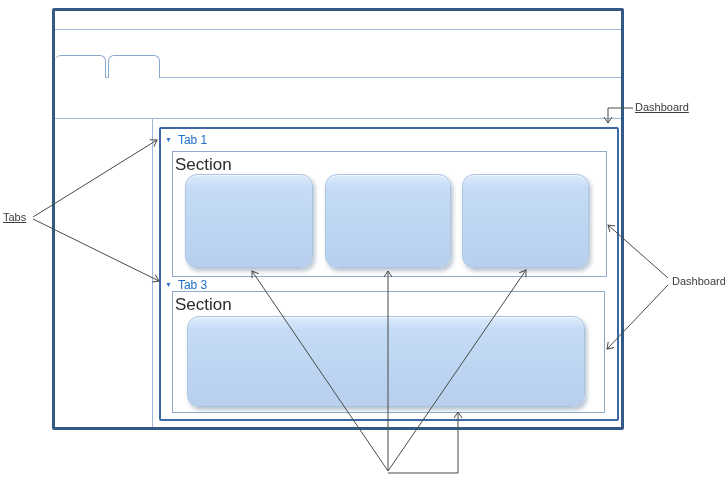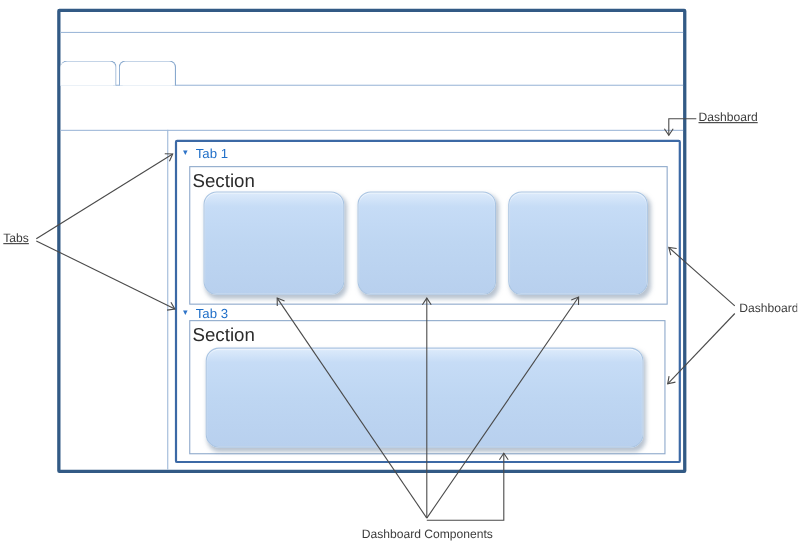--- a/index.html
+++ b/index.html
@@ -93,21 +93,20 @@
     <span class="dashtab-label">Tab 3</span>
   </div>
   <div class="section s2">
     <span class="section-label">Section</span>
   </div>
   <div class="component cwide"></div>
 
   <div class="ann dashboard-label">Dashboard</div>
   <div class="ann tabs-label">Tabs</div>
   <div class="ann sections-label">Dashboard</div>
-  <div class="ann components-label">Dashboard Components</div>
 
   <svg class="arrows" viewBox="0 0 725 500" xmlns="http://www.w3.org/2000/svg">
     <defs>
       <marker id="ah" markerWidth="10" markerHeight="10" refX="7" refY="5" orient="auto" markerUnits="userSpaceOnUse">
         <path d="M1,1 L7,5 L1,9" fill="none" stroke="#4a4a4a" stroke-width="1"></path>
       </marker>
     </defs>
     <g stroke="#4a4a4a" stroke-width="1" fill="none">
       <line x1="33" y1="217" x2="157" y2="140" marker-end="url(#ah)"></line>
       <line x1="33" y1="219" x2="159" y2="281" marker-end="url(#ah)"></line>

